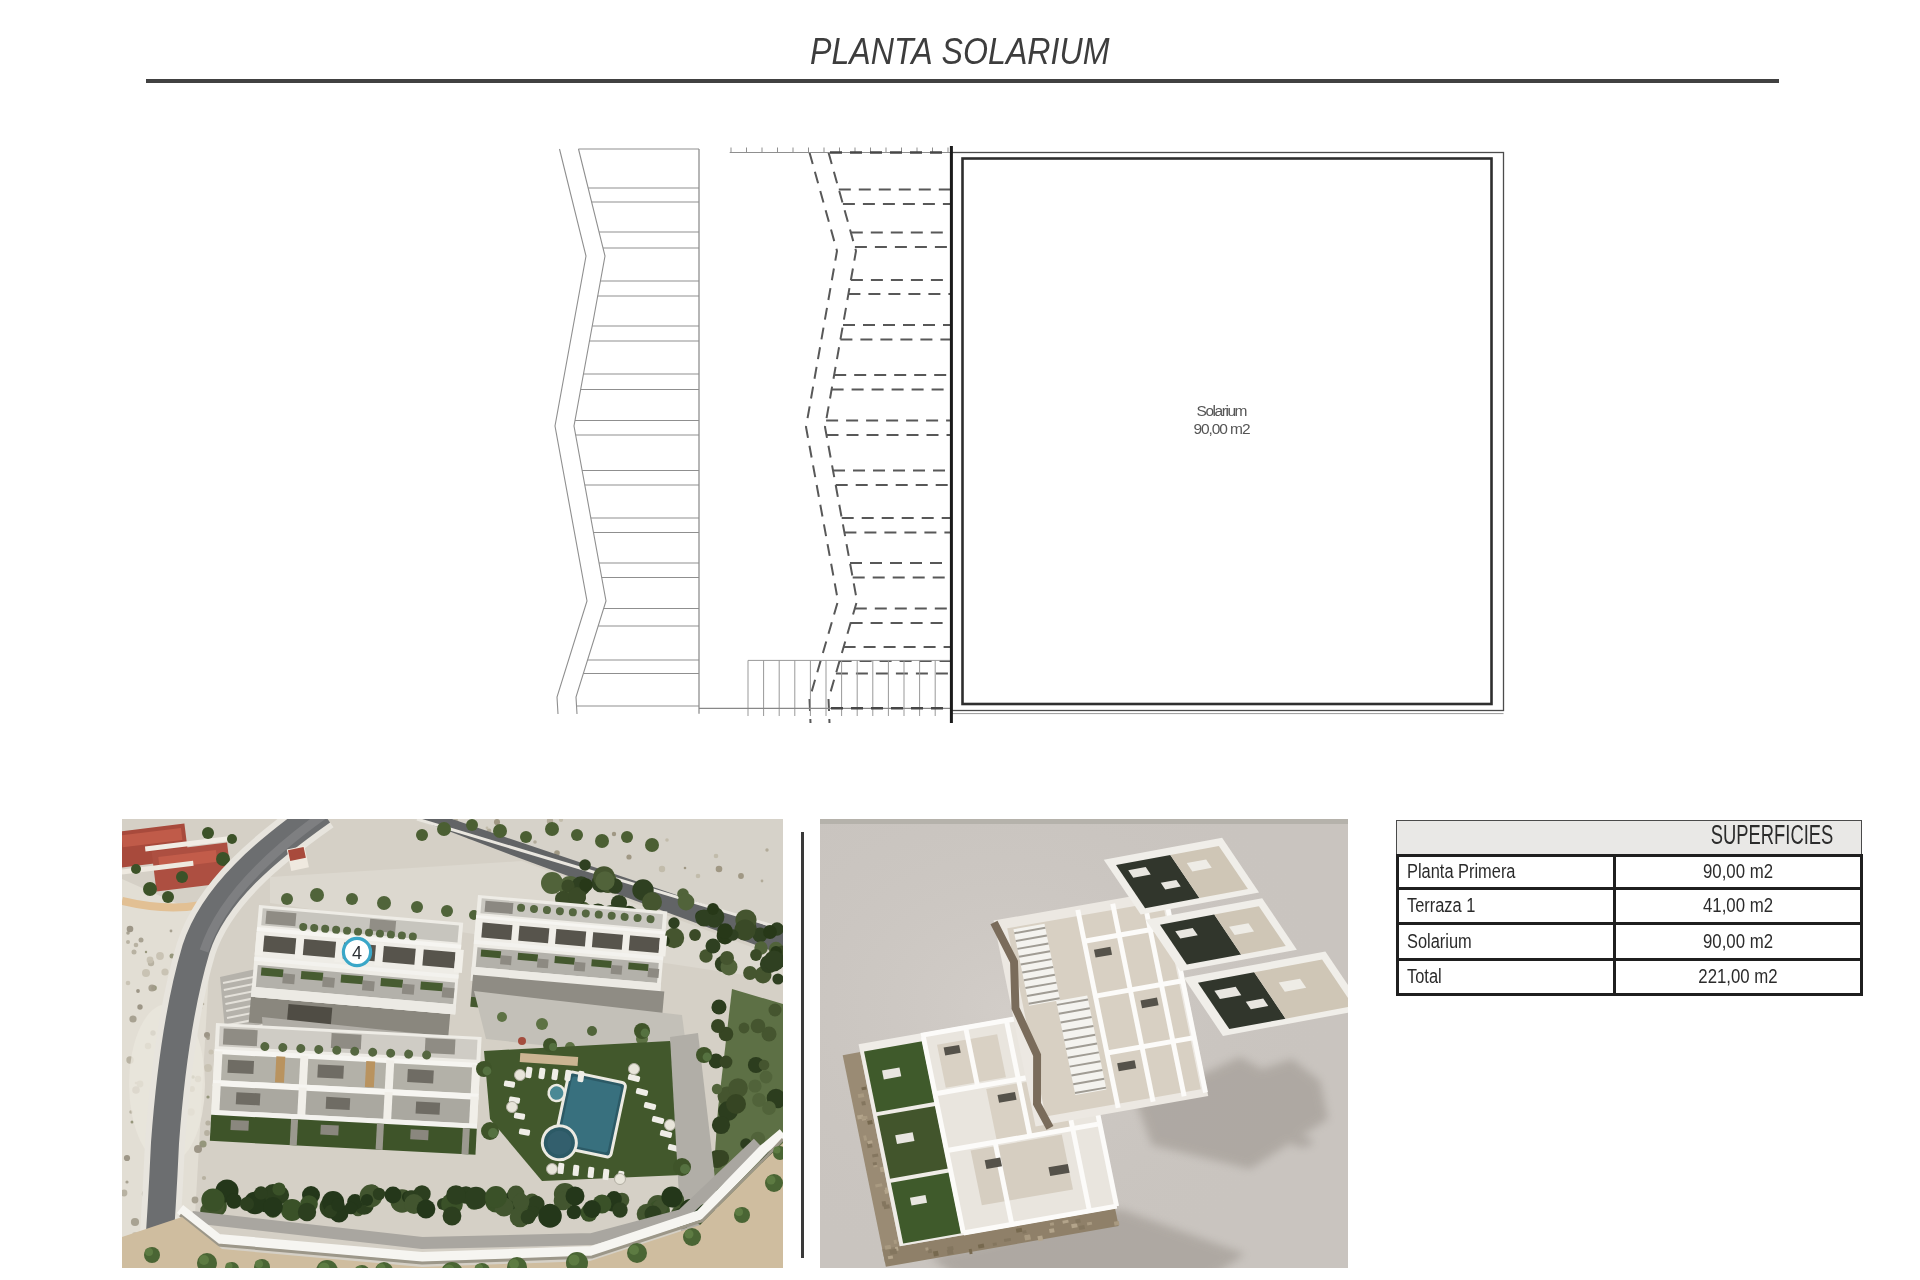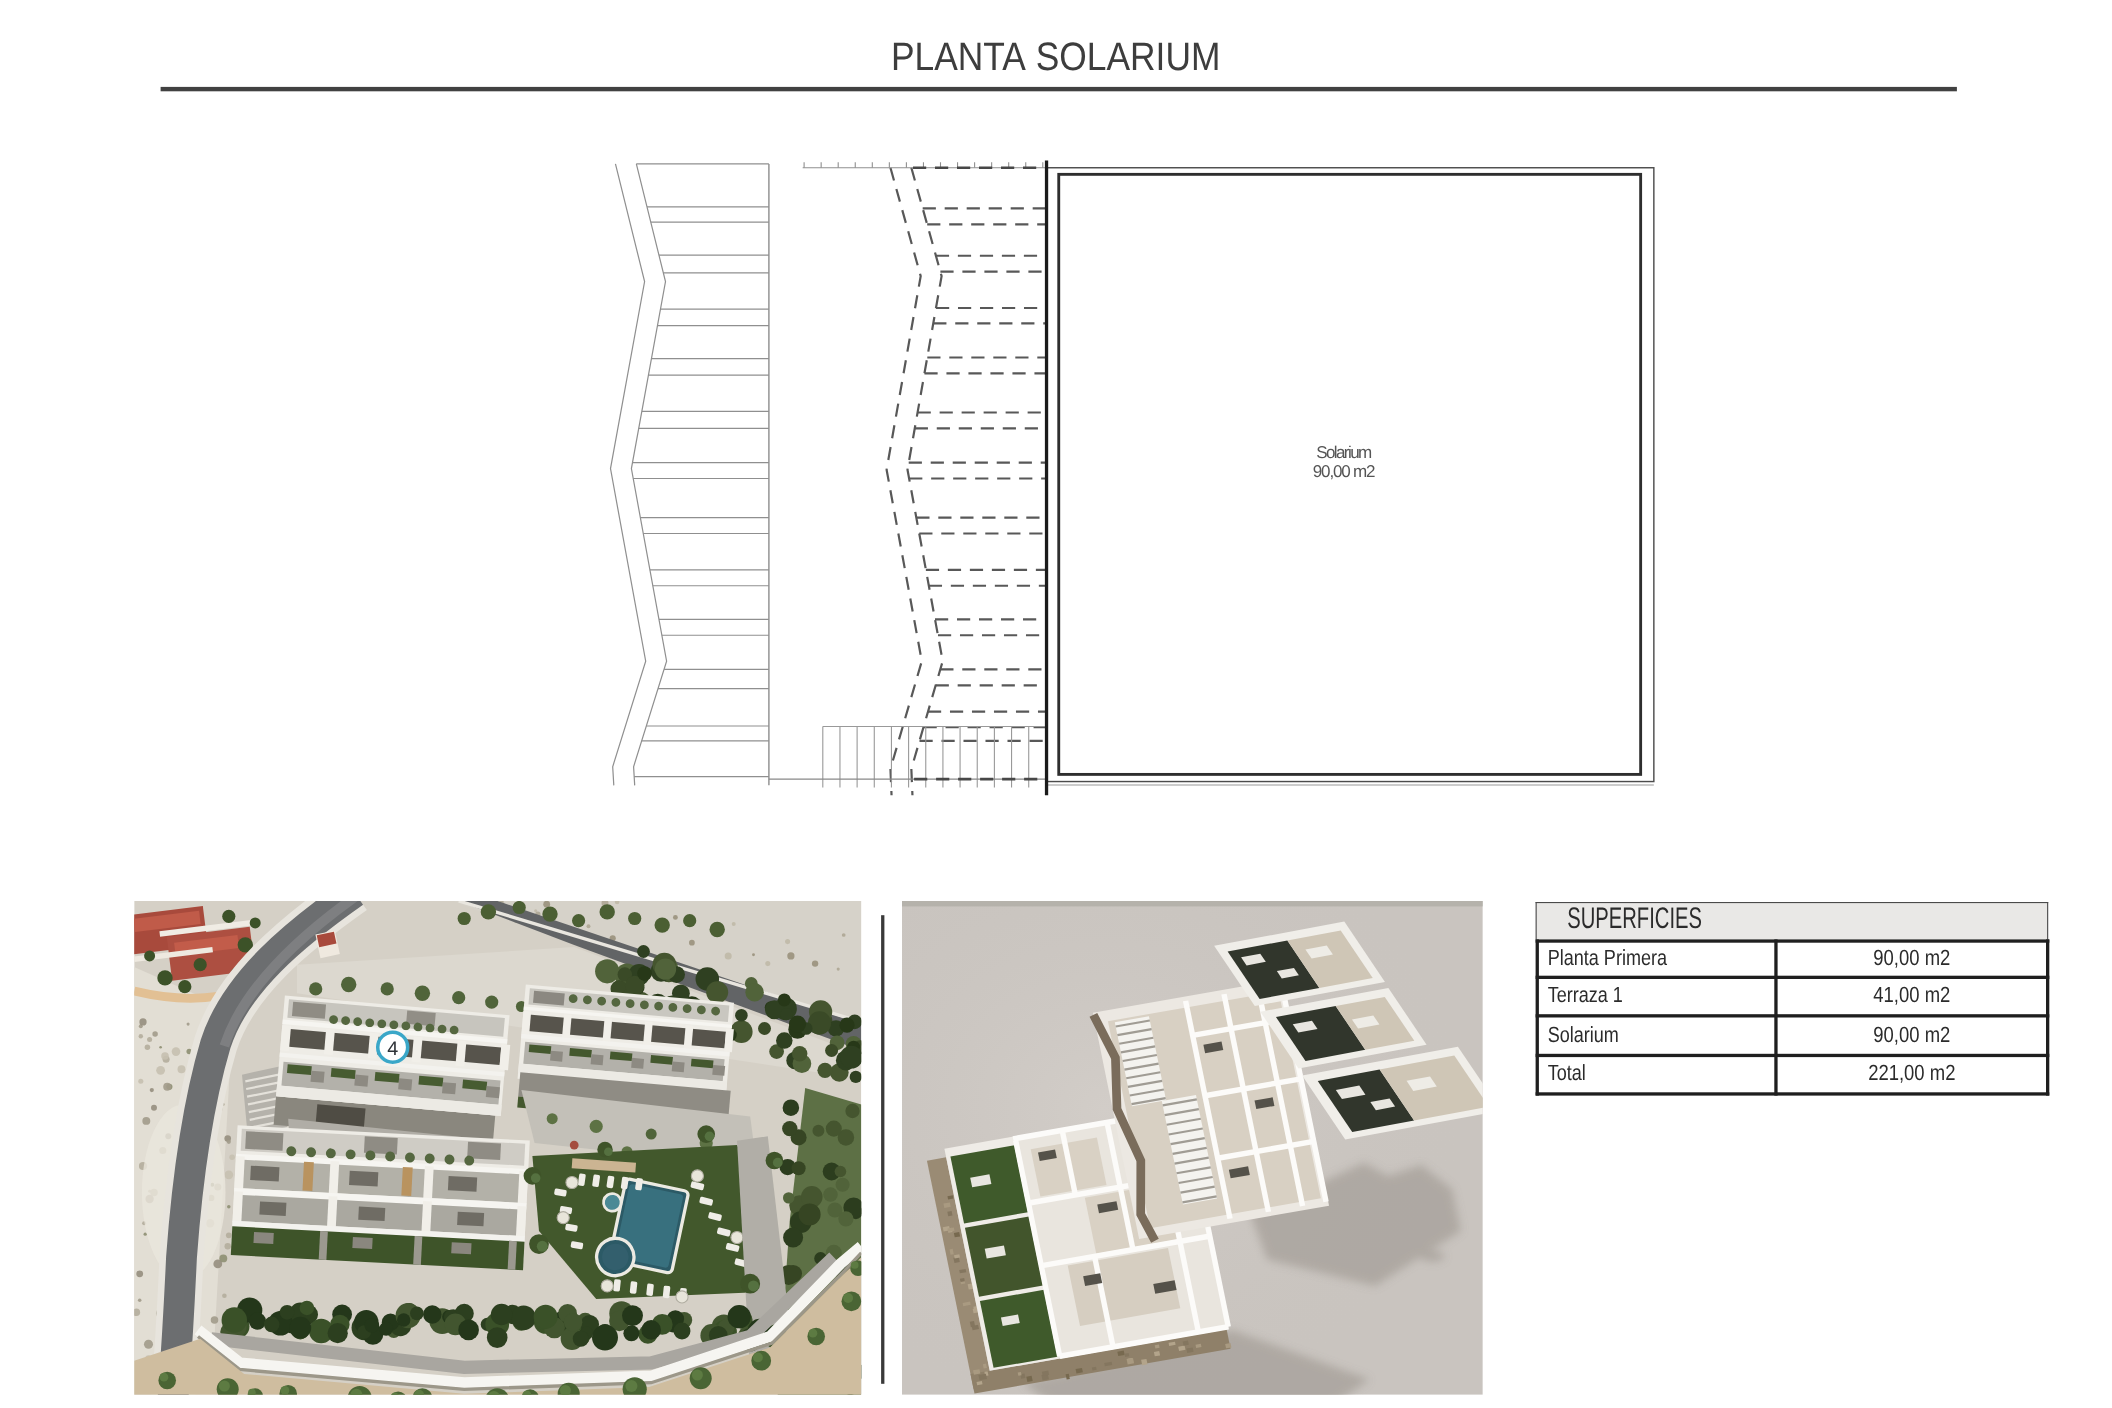--- a/index.html
+++ b/index.html
@@ -3,21 +3,21 @@
 <meta charset="utf-8">
 <style>
   html,body { margin:0; padding:0; background:#ffffff; }
   body { width:1920px; height:1280px; position:relative; overflow:hidden;
          font-family:"Liberation Sans", sans-serif; }
   .abs { position:absolute; }
 </style>
 </head>
 <body>
 
-<div class="abs" style="left:0;top:34.2px;width:1920px;text-align:center;line-height:1;">
+<div class="abs" style="left:0;top:34.2px;width:1920px;text-align:center;line-height:1;font-style:italic;">
 <span style="display:inline-block;font-size:36px;color:#3d3d3d;transform:scaleX(0.893);transform-origin:center;">PLANTA&nbsp;SOLARIUM</span></div>
 
 <div class="abs" style="left:146px;top:79px;width:1633px;height:4px;background:#414141;"></div>
 
 <svg class="abs" style="left:0;top:0" width="1920" height="1280" viewBox="0 0 1920 1280" xmlns="http://www.w3.org/2000/svg">
 
 <g stroke="#8f8f8f" stroke-width="1.1" fill="none">
 
 <polyline points="559.5,149 586,256 555,426 587,601 557,697 558,714"></polyline>
 
@@ -1049,21 +1049,21 @@
 <rect x="12" y="12" width="22" height="10" fill="#e8e6e0"></rect>
 <rect x="34" y="30" width="18" height="9" fill="#e8e6e0"></rect>
 <rect x="76" y="16" width="22" height="11" fill="#eeece6"></rect>
 </g>
 </svg>
 
 <div>
 
 <div class="abs" style="left:1396.4px;top:819.5px;width:466px;height:34.5px;background:#e9e8e6;
      border:1.2px solid #4a4a4a;border-bottom:none;box-sizing:border-box;"></div>
-<div class="abs" style="left:1396.4px;top:822.1px;width:466px;text-align:left;line-height:1;">
+<div class="abs" style="left:1396.4px;top:822.1px;width:466px;text-align:right;line-height:1;">
 <span style="display:inline-block;font-size:27px;color:#2b2b2b;transform:scaleX(0.68);transform-origin:center;">SUPERFICIES</span></div>
 
 <div class="abs" style="left:1396px;top:853.8px;width:467px;height:3.4px;background:#1f1f1f;"></div>
 <div class="abs" style="left:1396px;top:887.1px;width:467px;height:3px;background:#1f1f1f;"></div>
 <div class="abs" style="left:1396px;top:922.2px;width:467px;height:3px;background:#1f1f1f;"></div>
 <div class="abs" style="left:1396px;top:958.4px;width:467px;height:3px;background:#1f1f1f;"></div>
 <div class="abs" style="left:1396px;top:992.9px;width:467px;height:3px;background:#1f1f1f;"></div>
 <div class="abs" style="left:1396px;top:853.8px;width:3px;height:142.1px;background:#1f1f1f;"></div>
 <div class="abs" style="left:1860px;top:853.8px;width:3px;height:142.1px;background:#1f1f1f;"></div>
 <div class="abs" style="left:1613px;top:853.8px;width:3px;height:142.1px;background:#1f1f1f;"></div>

